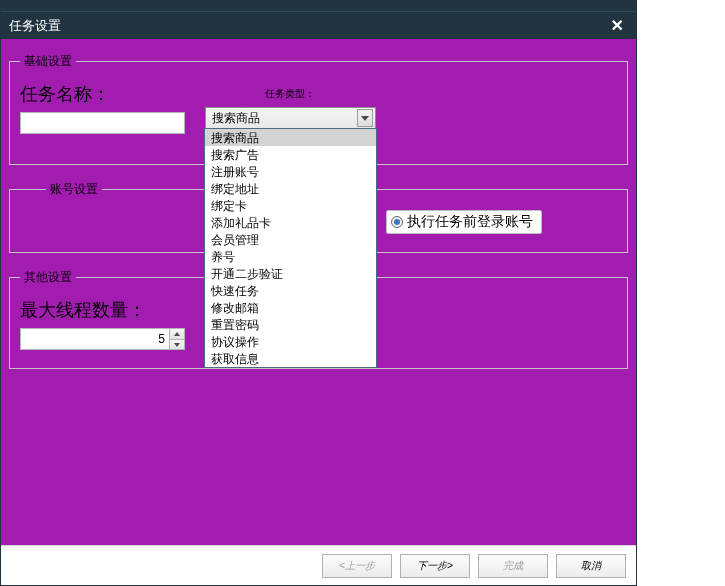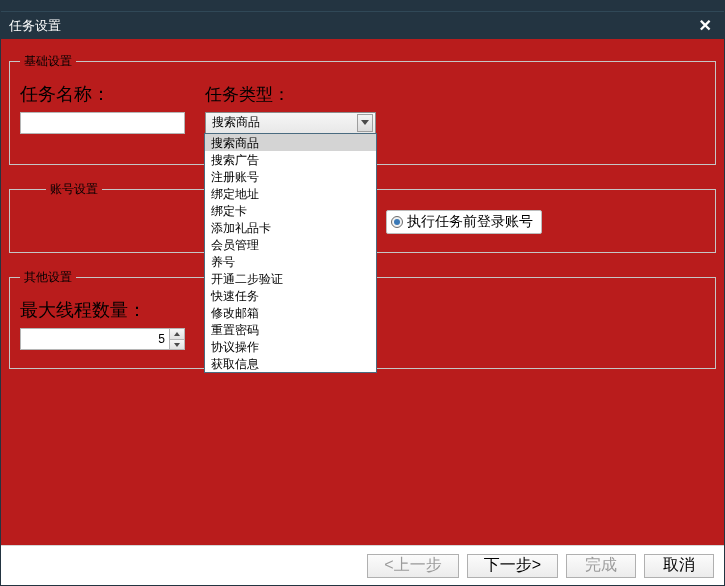--- a/index.html
+++ b/index.html
@@ -4,25 +4,25 @@
 <style>
   * { box-sizing: border-box; }
   html, body {
     margin: 0; padding: 0;
     font-family: "Microsoft YaHei", "SimSun", Arial, sans-serif;
     font-size: 12px;
     background: #fff;
     color: #000;
   }
   .window {
-    width: 725px;
+    width: 637px;
     height: 586px;
     position: relative;
     border: 1px solid #233441;
-    background: #b91c1c;
+    background: #a21caf;
   }
   .topstrip {
     height: 10px;
     background: #233441;
   }
   .titlebar {
     height: 28px;
     background: #233441;
     color: #fff;
     display: flex;
@@ -61,22 +61,23 @@
     align-items: center;
     gap: 0;
   }
   .lbl {
     width: 170px;
     font-size: 18px;
     padding-bottom: 6px;
   }
   .lbl2 {
     width: 170px;
-    font-size: 17px;
+    font-size: 10px;
     padding-bottom: 6px;
+    text-align: center;
   }
   .text-input {
     width: 165px;
     height: 22px;
     border: 1px solid #b5b5b5;
     background: #fff;
     padding: 0 4px;
     font-size: 12px;
   }
   .text-input-narrow {
@@ -204,26 +205,27 @@
     justify-content: flex-end;
     padding: 0 10px;
     gap: 8px;
     background: #fff;
   }
   .btn {
     min-width: 70px;
     height: 24px;
     border: 1px solid #b0b0b0;
     background: linear-gradient(#fbfbfb,#ececec);
-    font-size: 16px;
+    font-size: 10px;
     cursor: pointer;
     display: flex;
     align-items: center;
     justify-content: center;
-    padding: 0 16px;
+    padding: 0 10px;
+    font-style: italic;
   }
   .btn.disabled {
     color: #9b9b9b;
     cursor: default;
   }
   
   .acct-row {
     display: flex;
     align-items: center;
   }

